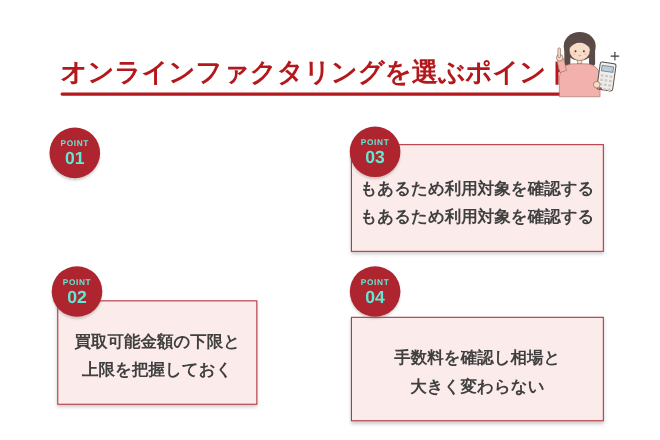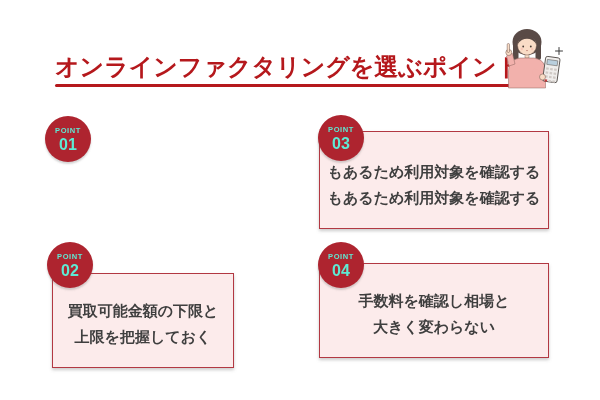--- a/index.html
+++ b/index.html
@@ -33,21 +33,21 @@
     display:flex;flex-direction:column;justify-content:center;align-items:center;
     box-sizing:border-box;
   }
   .card .line{
     font-size:15px;font-weight:700;color:#3f3f3f;
     line-height:26px;text-align:center;white-space:nowrap;
   }
   .card-tl{left:52px;top:131px;width:226px;height:98px;padding-top:10px;}
   .card-tr{left:319px;top:131px;width:230px;height:98px;padding-top:10px;}
   .card-bl{left:52px;top:273px;width:182px;height:95px;padding-top:6px;}
-  .card-br{left:319px;top:263px;width:230px;height:95px;padding-top:6px;}
+  .card-br{left:319px;top:288px;width:230px;height:95px;padding-top:6px;}
 
   .badge{
     position:absolute;width:46px;height:46px;border-radius:50%;
     background:#ae242f;color:#5eead4;
     display:flex;flex-direction:column;justify-content:center;align-items:center;
     box-shadow:0 2px 2px rgba(110,110,110,0.3);
     z-index:3;
   }
   .badge .p-label{font-size:7.5px;font-weight:700;letter-spacing:0.6px;line-height:9px;}
   .badge .p-num{font-size:16px;font-weight:700;line-height:17px;margin-top:1px;}

